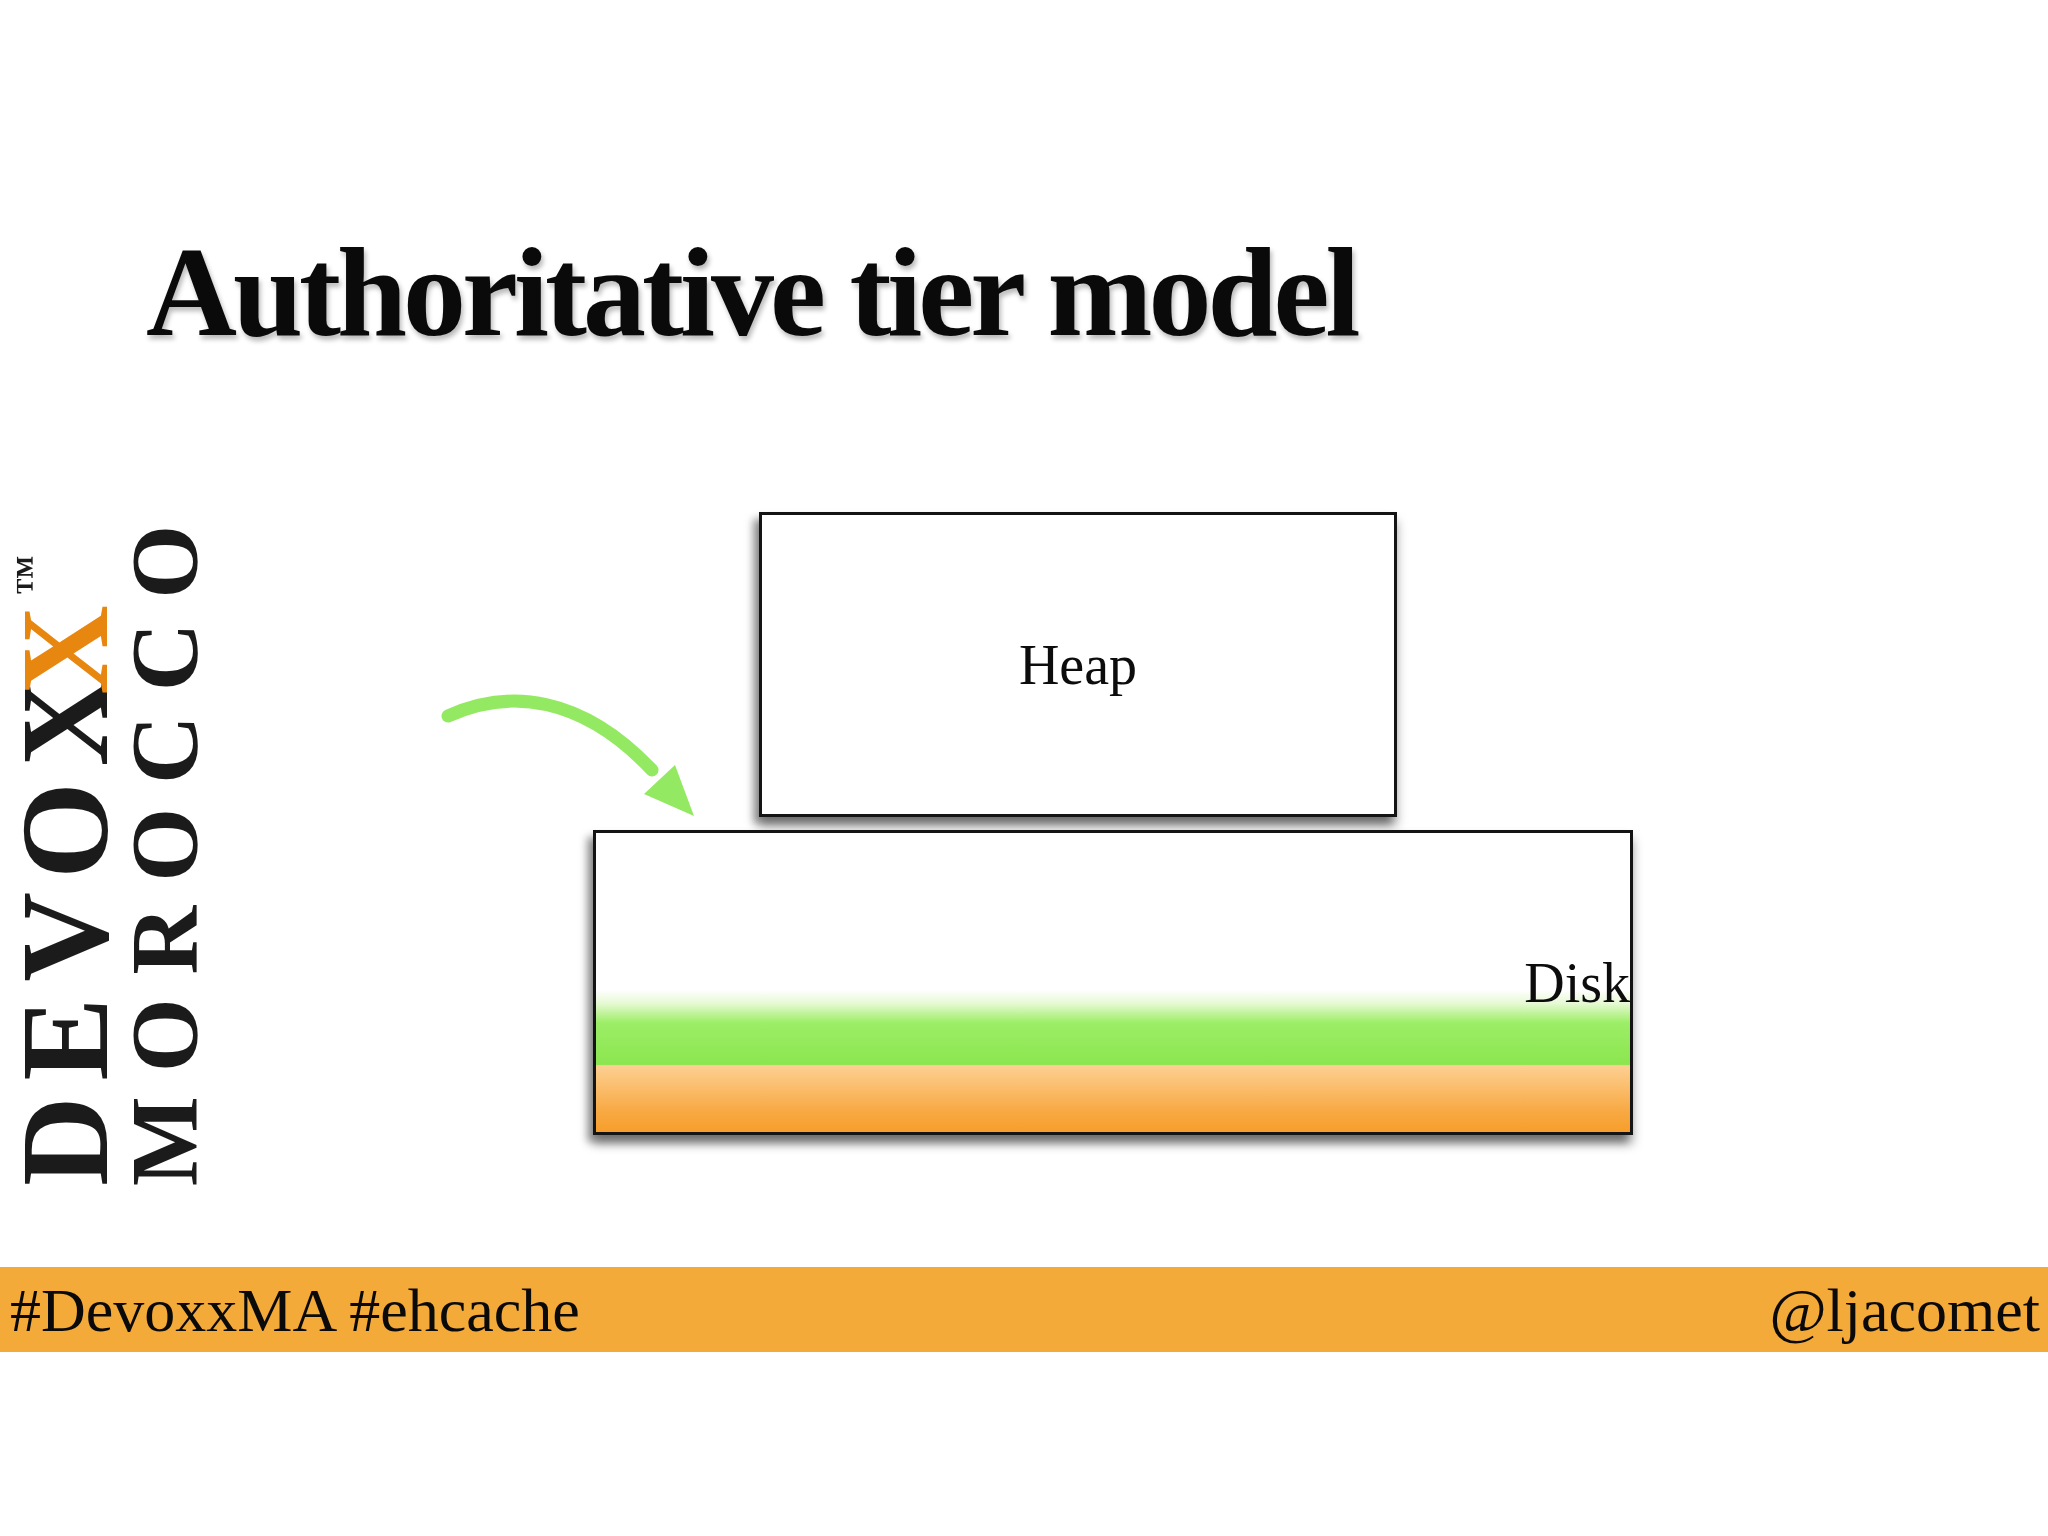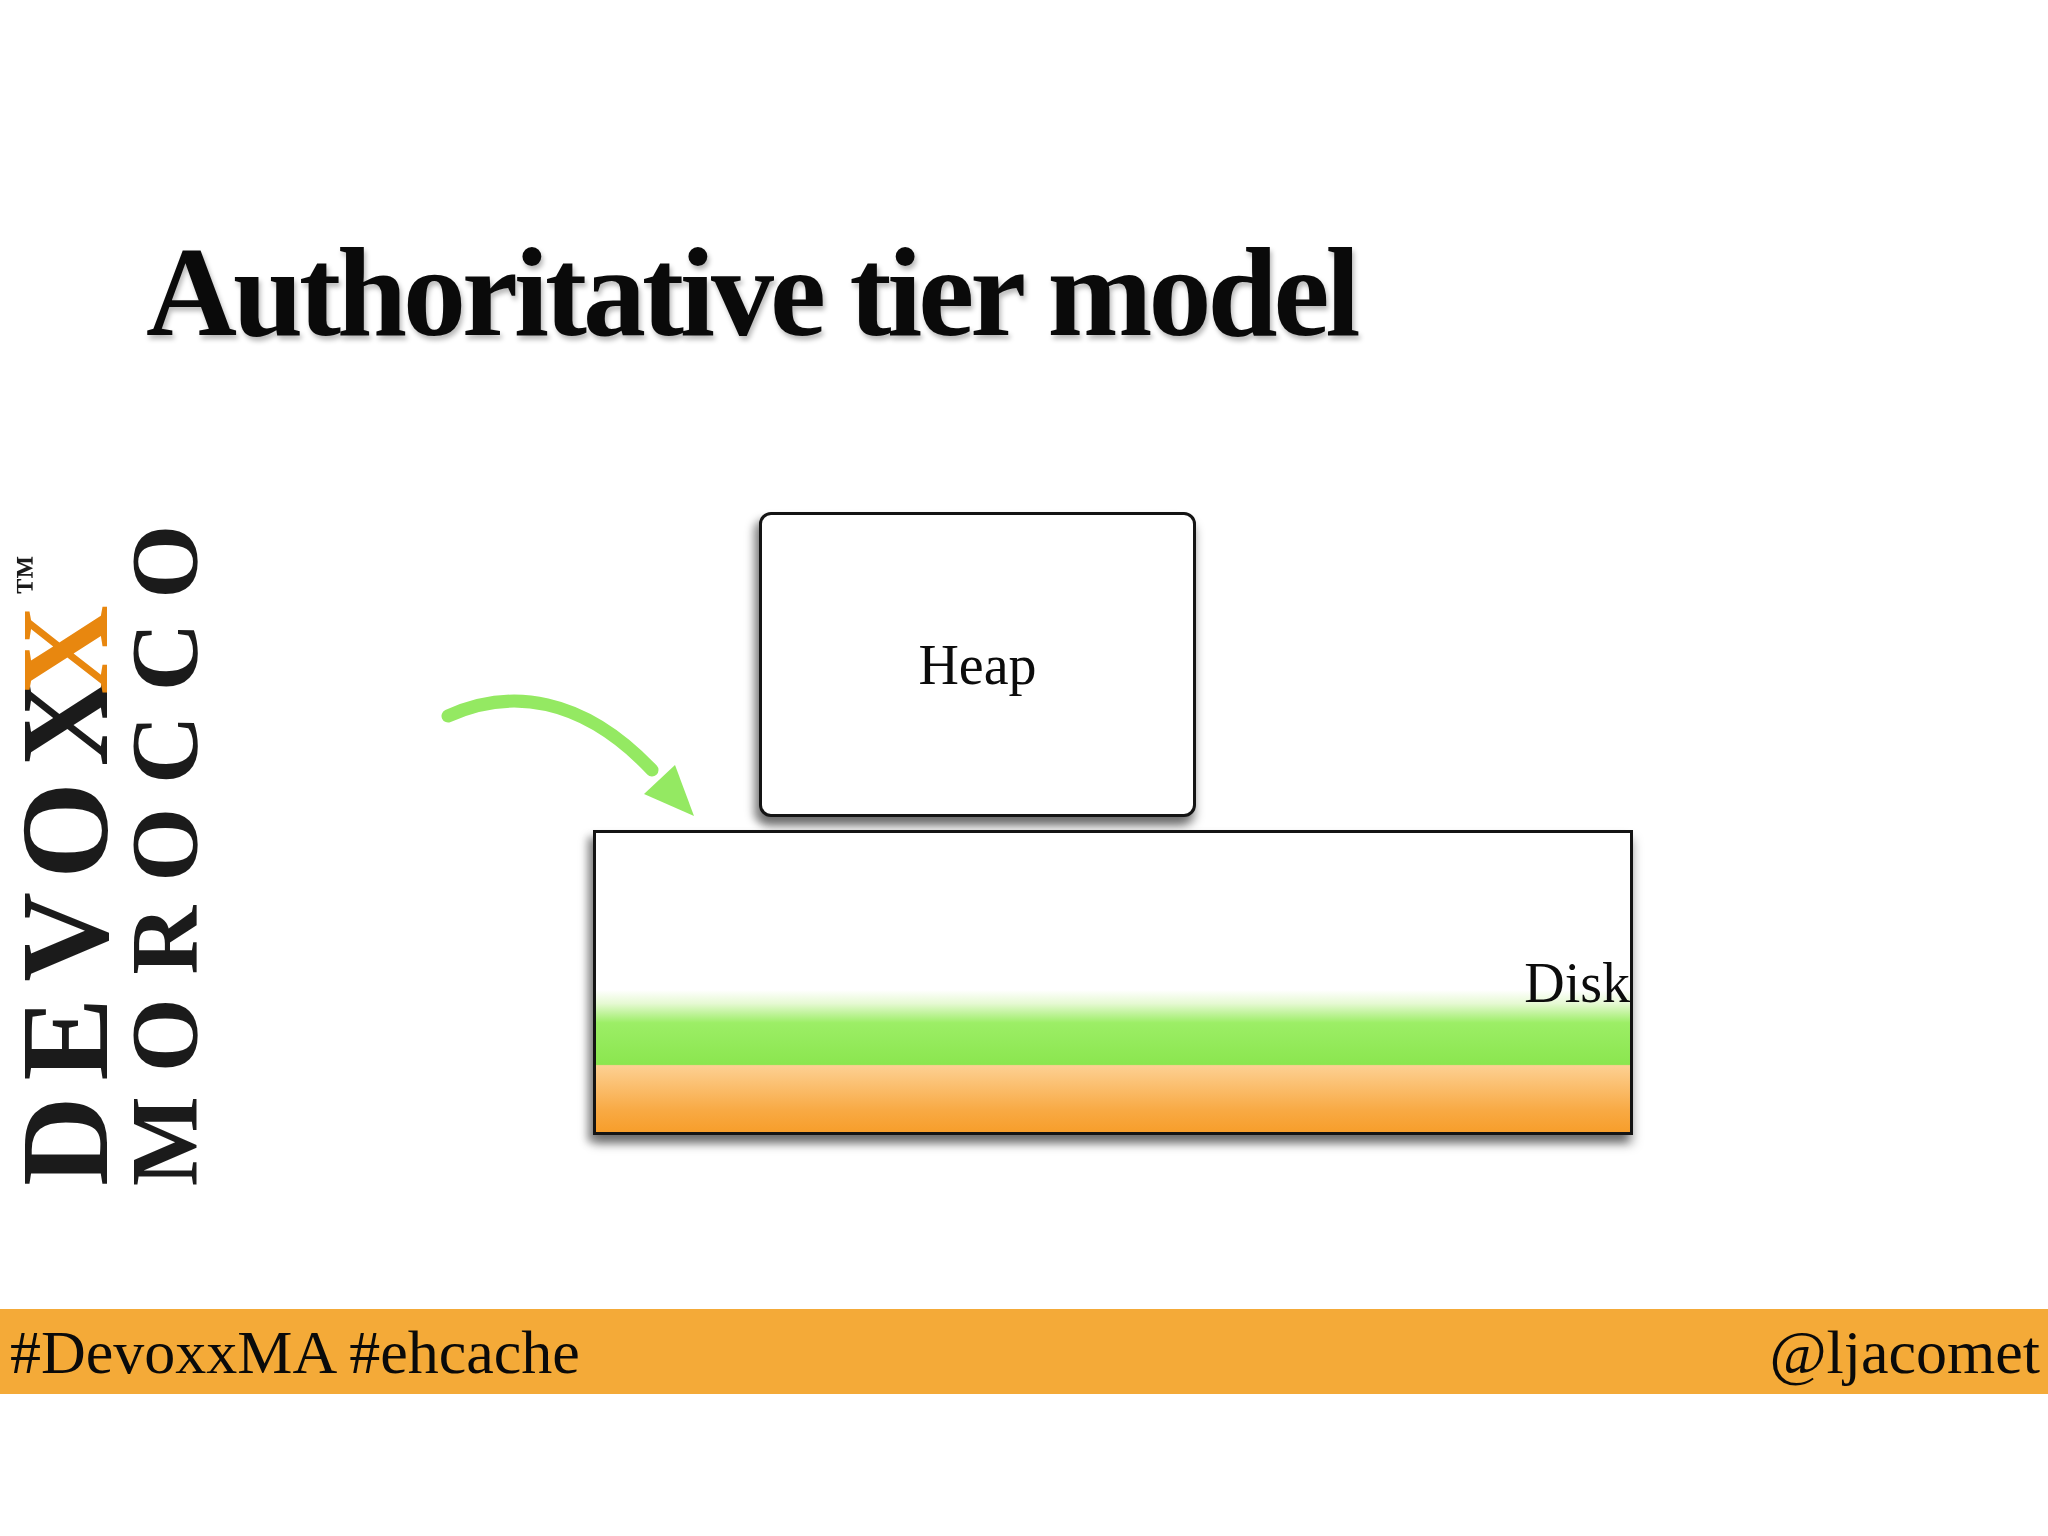--- a/index.html
+++ b/index.html
@@ -74,24 +74,23 @@
     align-items: center;
     justify-content: center;
     font-size: 56px;
     color: #0c0c0c;
     box-shadow: -6px 7px 8px rgba(0,0,0,0.35), 0 9px 10px rgba(0,0,0,0.35);
     box-sizing: border-box;
   }
   .heap-box {
     left: 759px;
     top: 512px;
-    width: 437px;
+    width: 638px;
     height: 305px;
     background: #ffffff;
-    border-radius: 12px;
   }
   .disk-box {
     left: 593px;
     top: 830px;
     width: 1040px;
     height: 305px;
     background: linear-gradient(180deg,
       #ffffff 0%,
       #ffffff 52.5%,
       #e6f9d3 57%,
@@ -122,21 +121,20 @@
     width: 2048px;
     height: 85px;
     background: #F4AA38;
     display: flex;
     align-items: center;
     justify-content: space-between;
     box-sizing: border-box;
     padding: 0 8px 0 10px;
     font-size: 62px;
     color: #0a0a0a;
-    margin-top: 42px;
   }
   .footer span { line-height: 1; white-space: nowrap; }
 </style>
 </head>
 <body>
 
 <div class="slide">
 
   <h1 class="title">Authoritative tier model</h1>
 

